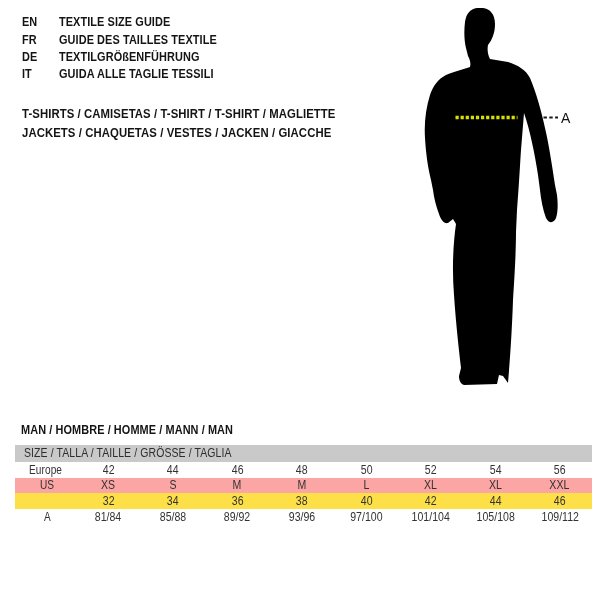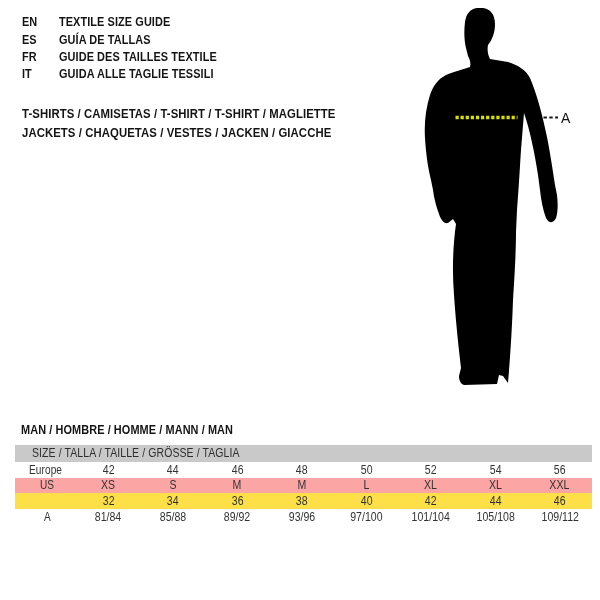--- a/index.html
+++ b/index.html
@@ -18,47 +18,47 @@
   .product-line{display:block;height:19px;line-height:19px;}
 
   
   .figure-svg{position:absolute;left:400px;top:0;}
 
   
   .section-title{position:absolute;left:21px;top:422px;font-weight:bold;font-size:13px;}
 
   
   .size-table{position:absolute;left:15px;top:445px;width:577px;font-size:12px;color:#333;}
-  .thead{height:17px;background:#c9c9c9;line-height:17px;padding-left:17px;font-size:12.5px;color:#2e2e2e;}
+  .thead{height:17px;background:#c9c9c9;line-height:17px;padding-left:9px;font-size:12.5px;color:#2e2e2e;}
   .trow{display:flex;height:15.5px;align-items:center;}
   .trow.stripe{background:#eeeeee;}
   .trow:last-child{height:16.5px;}
   .tlabel{width:55px;padding-left:6px;flex:none;text-align:center;}
   .tcell{flex:1;text-align:center;}
 
   
   .footnote{position:absolute;left:18px;top:547px;font-weight:bold;font-size:12.5px;}
 </style>
 </head>
 <body>
 
 <div class="canvas">
 
   <div class="lang-block">
       <div class="lang-row">
         <span class="lang-code"><span class="cond">EN</span></span>
         <span><span class="cond">TEXTILE SIZE GUIDE</span></span>
       </div>
       <div class="lang-row">
-        <span class="lang-code"><span class="cond">ES</span></span>
-        <span><span class="cond">GUÍA DE TALLAS</span></span>
+        <span class="lang-code"><span class="cond">FR</span></span>
+        <span><span class="cond">GUIDE DES TAILLES TEXTILE</span></span>
       </div>
       <div class="lang-row">
-        <span class="lang-code"><span class="cond">FR</span></span>
-        <span><span class="cond">GUIDE DES TAILLES TEXTILE</span></span>
+        <span class="lang-code"><span class="cond">DE</span></span>
+        <span><span class="cond">TEXTILGRÖßENFÜHRUNG</span></span>
       </div>
       <div class="lang-row">
         <span class="lang-code"><span class="cond">IT</span></span>
         <span><span class="cond">GUIDA ALLE TAGLIE TESSILI</span></span>
       </div>
     </div>
 
   <div class="products">
       <span class="product-line"><span class="cond">T-SHIRTS / CAMISETAS / T-SHIRT / T-SHIRT / MAGLIETTE</span></span>
       <span class="product-line"><span class="cond">JACKETS / CHAQUETAS / VESTES / JACKEN / GIACCHE</span></span>

